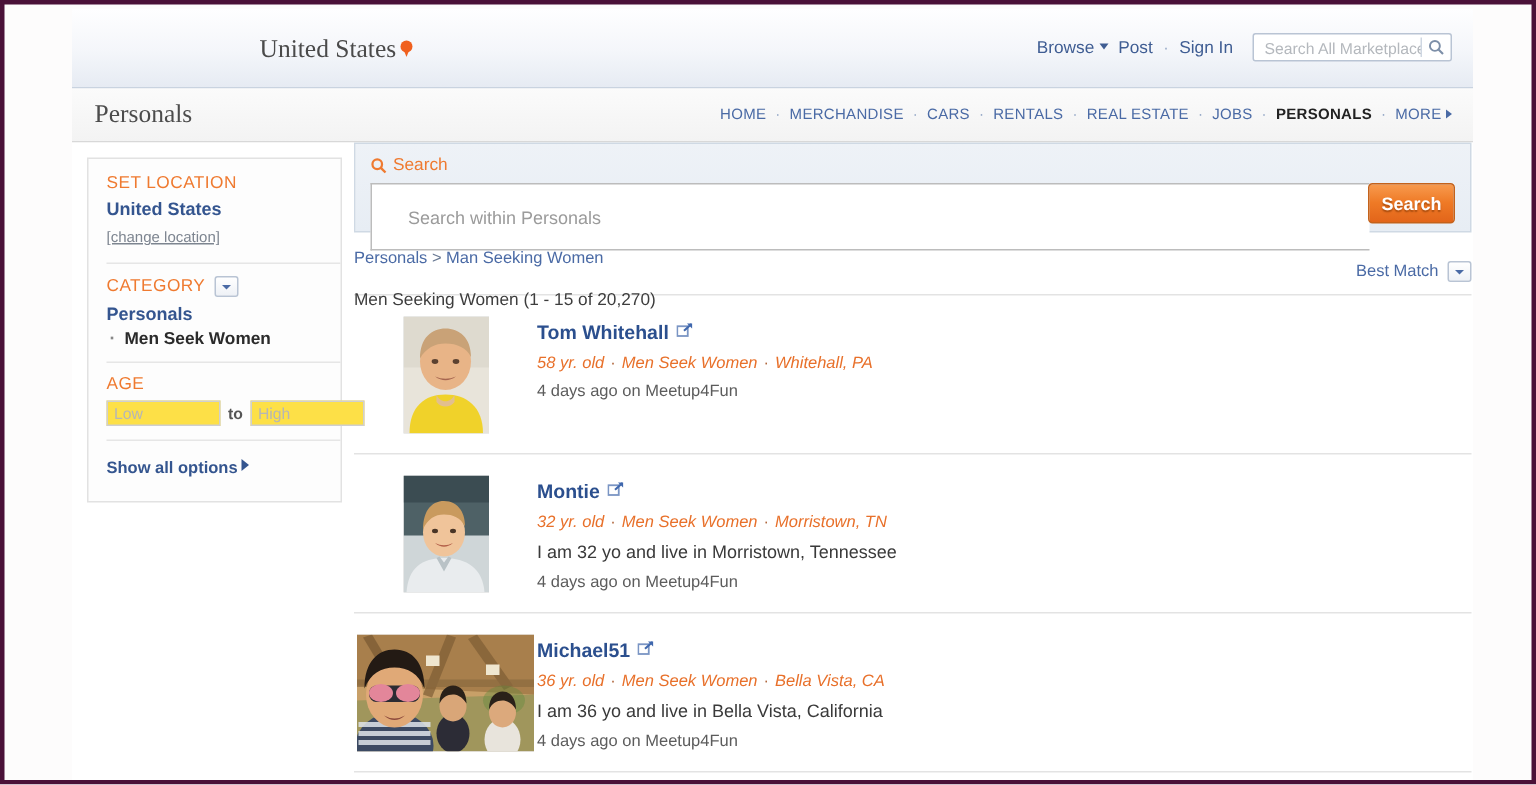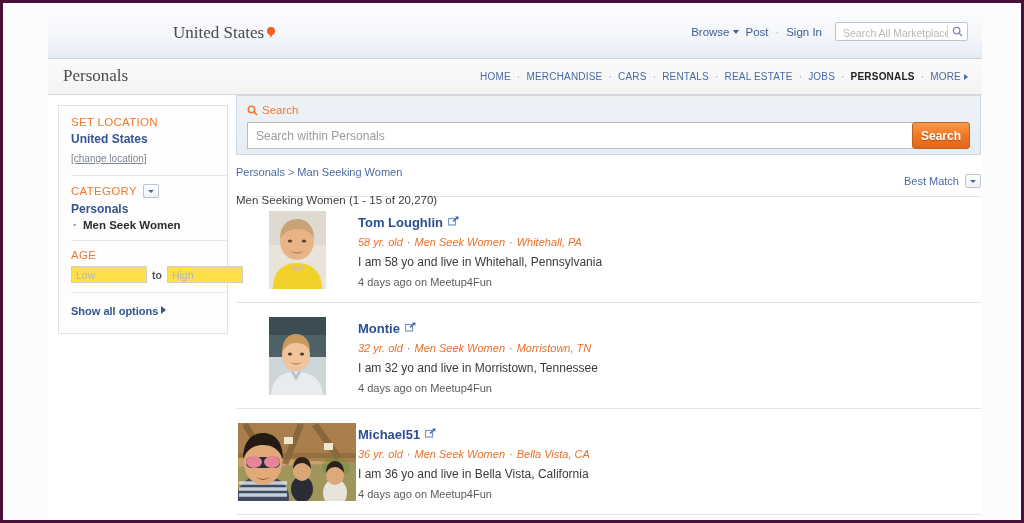--- a/index.html
+++ b/index.html
@@ -366,29 +366,29 @@
     display: flex;
     align-items: center;
     font-size: 11.5px;
     color: #ef7a30;
     margin-bottom: 6px;
   }
   .sp-mag { width: 11px; height: 11px; margin-right: 4px; }
   .sp-row { position: relative; display: flex; }
   .sp-input {
     width: 680px;
-    height: 27px;
+    height: 45px;
     border: 1px solid #bcbcbc;
     border-right: none;
     background: #fff;
     box-sizing: border-box;
     font-family: "Liberation Sans", sans-serif;
     font-size: 12px;
     color: #555;
-    padding: 0 8px;
+    padding: 0 24px;
     outline: none;
   }
   .sp-input::placeholder { color: #9b9b9b; }
   .sp-btn {
     width: 59px;
     height: 27px;
     border: 1px solid #c4621b;
     border-radius: 3px;
     background: linear-gradient(to bottom, #f79a4e 0%, #ef7a26 48%, #e2651a 100%);
     color: #fff;
@@ -623,31 +623,30 @@
               <path d="M11 28 C11 14 19 8 28 8 C37 8 45 14 45 27 C42 21 36 18 28 18 C21 18 15 21 11 28 Z" fill="#c9a277"></path>
               <ellipse cx="21" cy="30" rx="2.2" ry="1.6" fill="#5b4130"></ellipse>
               <ellipse cx="35" cy="30" rx="2.2" ry="1.6" fill="#5b4130"></ellipse>
               <path d="M21 40 Q28 45 35 40 Q28 43 21 40 Z" fill="#a6654f"></path>
               <path d="M4 78 C4 60 14 52 28 52 C42 52 53 60 53 78 Z" fill="#f0d22a"></path>
               <path d="M22 52 C24 58 32 58 34 52 L34 57 C31 61 25 61 22 57 Z" fill="#e2bf8f"></path>
             </svg>
           </div>
         </div>
         <div class="info-cell">
-          <a class="ltitle" href="#">Tom Loughlin</a><span class="ext-icon">
+          <a class="ltitle" href="#">Tom Whitehall</a><span class="ext-icon">
             <svg width="11" height="10" viewBox="0 0 11 10">
               <rect x="0.5" y="2.5" width="7" height="6.5" fill="none" stroke="#7a95c4" stroke-width="1.2"></rect>
               <path d="M5 5.5 L10 1" stroke="#3f67ad" stroke-width="1.4" fill="none"></path>
               <path d="M7 0.6 L10.4 0.6 L10.4 4 Z" fill="#3f67ad"></path>
             </svg>
           </span>
           <div class="meta">
             <span>58 yr. old</span><span class="dot">·</span><span>Men Seek Women</span><span class="dot">·</span><span>Whitehall, PA</span>
           </div>
-          <div class="desc">I am 58 yo and live in Whitehall, Pennsylvania</div>
           <div class="stamp">4 days ago on Meetup4Fun</div>
         </div>
       </div>
 
       <div class="listing">
         <div class="thumb-cell">
           <div class="thumb portrait">
             <svg class="ph-bg" viewBox="0 0 57 78" preserveAspectRatio="none">
               <rect x="0" y="0" width="57" height="78" fill="#cfd6d8"></rect>
               <rect x="0" y="0" width="57" height="40" fill="#4e6166"></rect>

